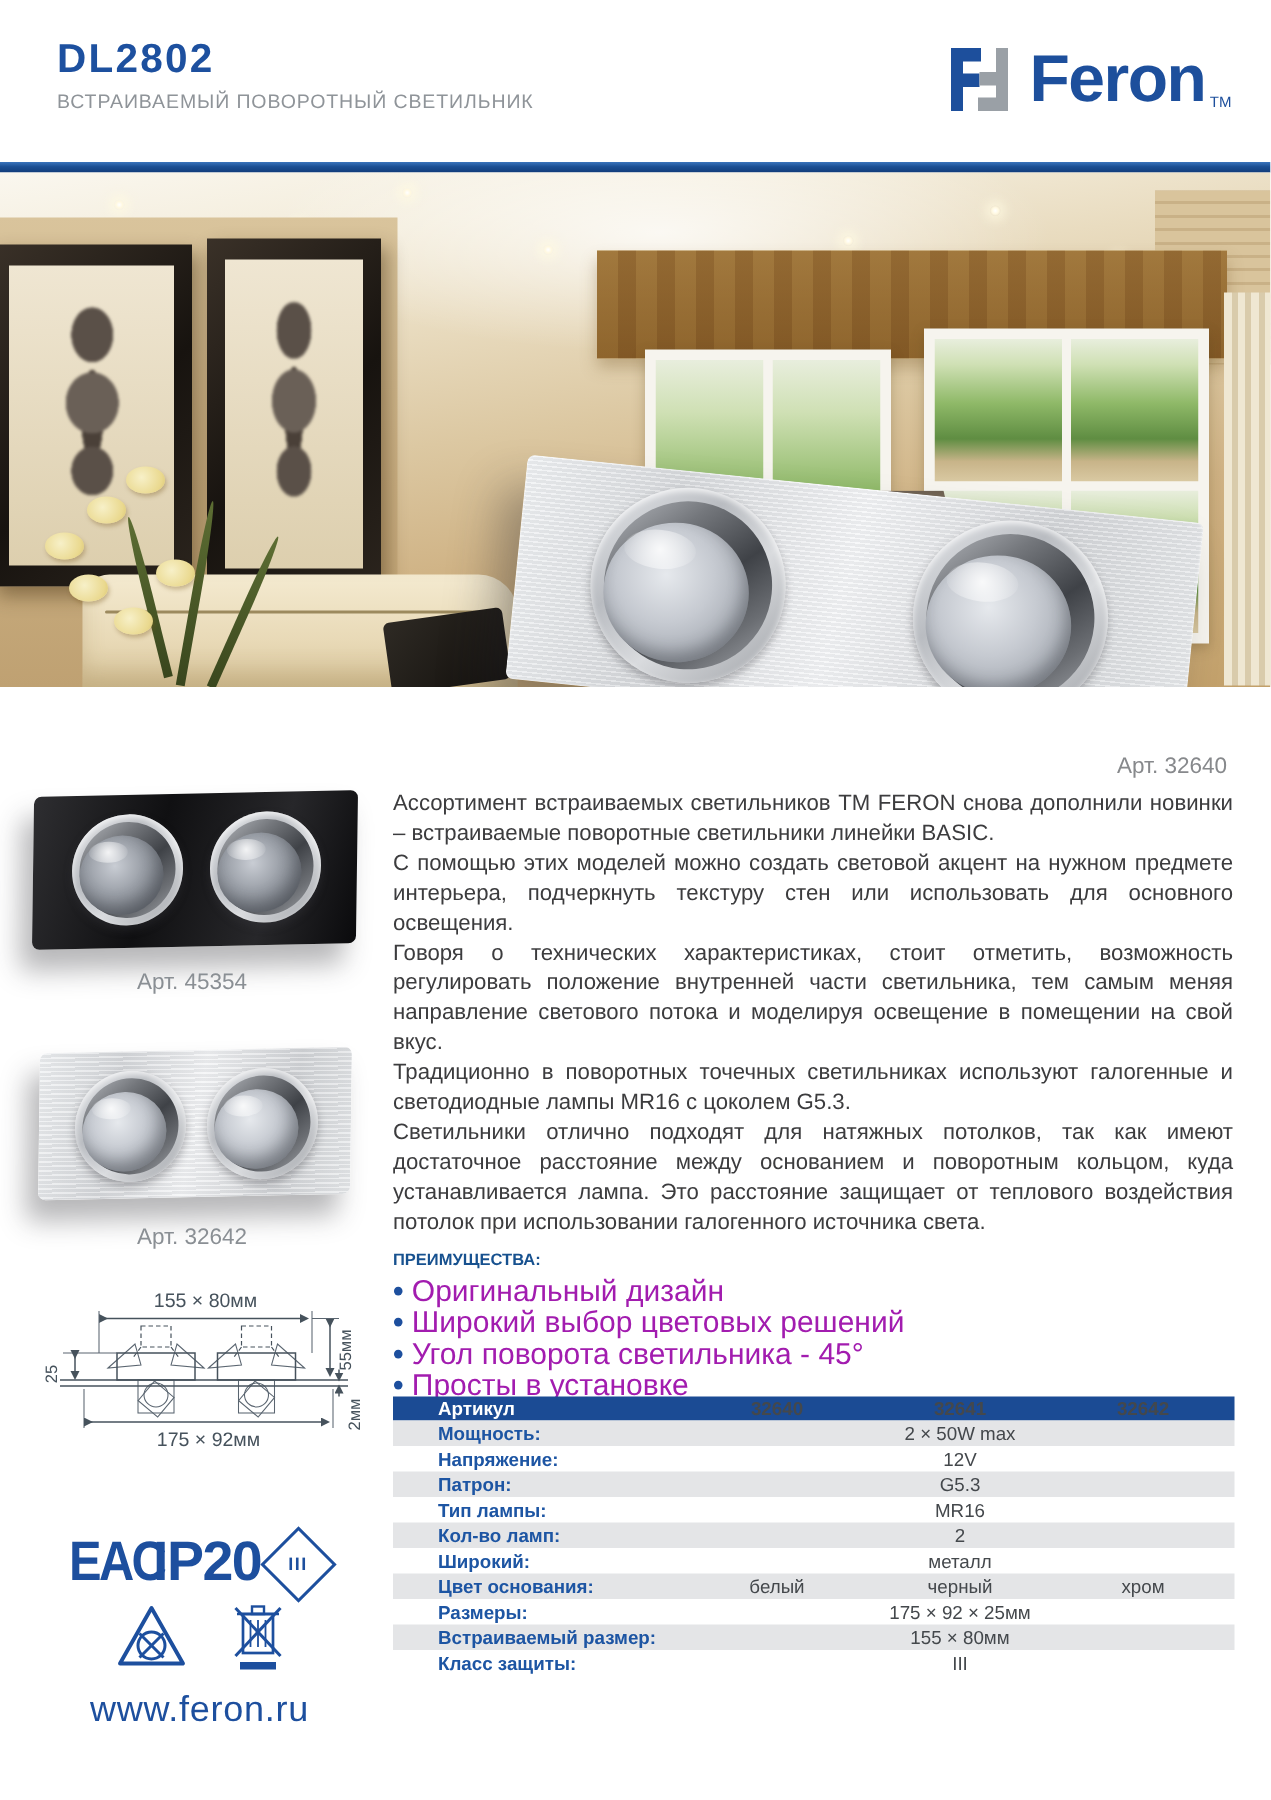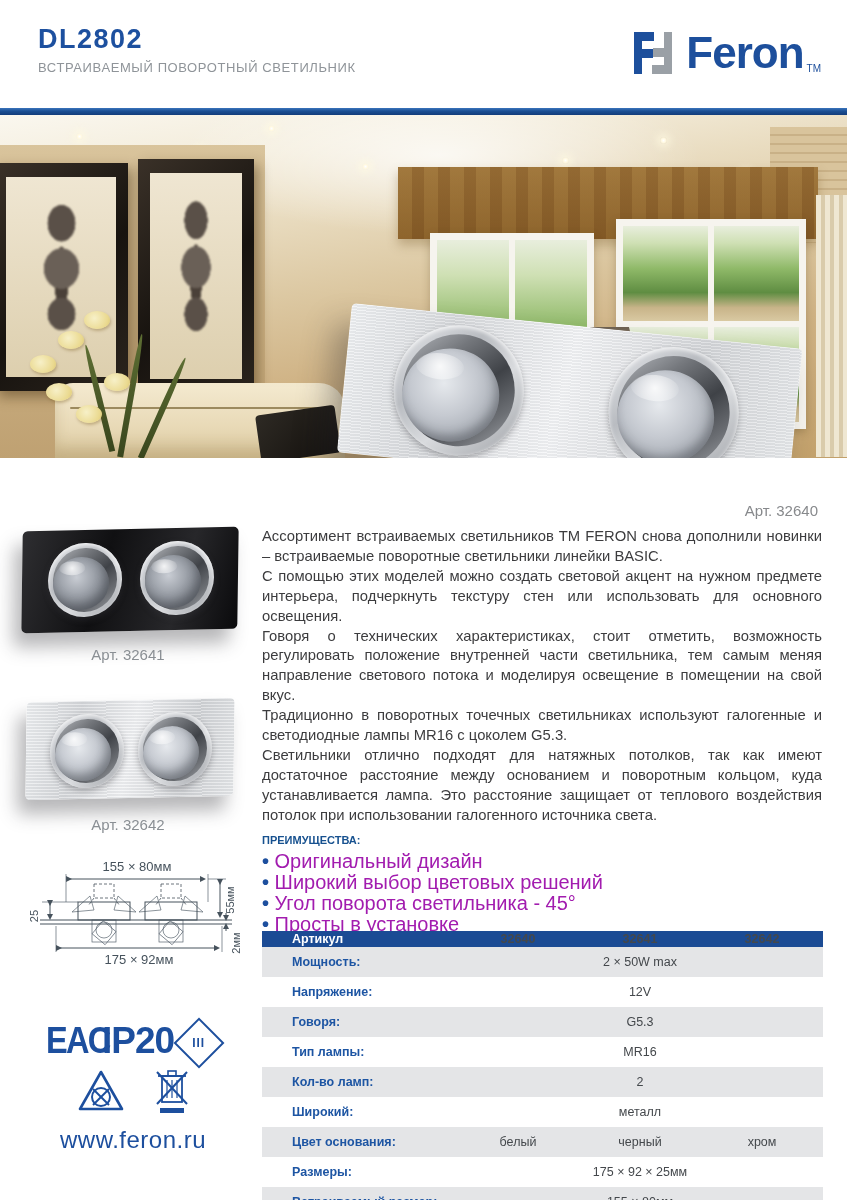--- a/index.html
+++ b/index.html
@@ -118,21 +118,21 @@
   
   .desc{left:262px;top:527px;width:560px;color:#3c3c3e;}
   .desc p{margin:0;font-size:14.8px;line-height:19.9px;text-align:justify;}
   .adv-title{margin-top:3px;font-size:11px;font-weight:bold;color:#17518f;line-height:22px;}
   .adv li{list-style:none;font-size:20px;line-height:21px;color:#a21caf;}
   .adv{margin:0;padding:0;}
   .adv li::before{content:"• ";color:#1d4f9e;font-weight:bold;}
 
   
   .spec{left:262px;top:931px;width:561px;font-size:12.5px;}
-  .t-row{display:grid;grid-template-columns:195px 1fr 1fr 1fr;align-items:center;height:30px;}
+  .t-row{display:grid;grid-template-columns:195px 1fr 1fr 1fr;align-items:center;height:17px;}
   .t-head{background:#1b4b94;color:#ffffff;font-weight:bold;height:16px;}
   .t-head .t-label{color:#ffffff;}
   .t-label{padding-left:30px;font-weight:bold;color:#1d55a3;}
   .t-val{text-align:center;color:#44484c;}
   .t-val.merged{grid-column:2/5;}
   .t-row.alt{background:#e4e5e7;}
 </style>
 </head>
 <body>
 
@@ -232,21 +232,21 @@
       <div class="lens"></div>
       <div class="glint"></div>
   </div>
   <div class="lamp card-lamp dark-lens" style="left:118px;">
     <div class="ring-outer"></div>
       <div class="ring-dark"></div>
       <div class="lens"></div>
       <div class="glint"></div>
   </div>
 </div>
-<div class="abs card-caption" style="left:18px;top:646px;">Арт. 32641</div>
+<div class="abs card-caption" style="left:18px;top:646px;">Арт. 45354</div>
 
 <div class="abs plate card-plate alum-plate">
   <div class="lamp card-lamp" style="left:24px;">
     <div class="ring-outer"></div>
       <div class="ring-dark"></div>
       <div class="lens"></div>
       <div class="glint"></div>
   </div>
   <div class="lamp card-lamp" style="left:112px;">
     <div class="ring-outer"></div>
@@ -365,21 +365,21 @@
   </div>
   <div class="t-row alt">
     <div class="t-label">Мощность:</div>
     <div class="t-val merged">2 × 50W max</div>
   </div>
   <div class="t-row">
     <div class="t-label">Напряжение:</div>
     <div class="t-val merged">12V</div>
   </div>
   <div class="t-row alt">
-    <div class="t-label">Говоря:</div>
+    <div class="t-label">Патрон:</div>
     <div class="t-val merged">G5.3</div>
   </div>
   <div class="t-row">
     <div class="t-label">Тип лампы:</div>
     <div class="t-val merged">MR16</div>
   </div>
   <div class="t-row alt">
     <div class="t-label">Кол-во ламп:</div>
     <div class="t-val merged">2</div>
   </div>

